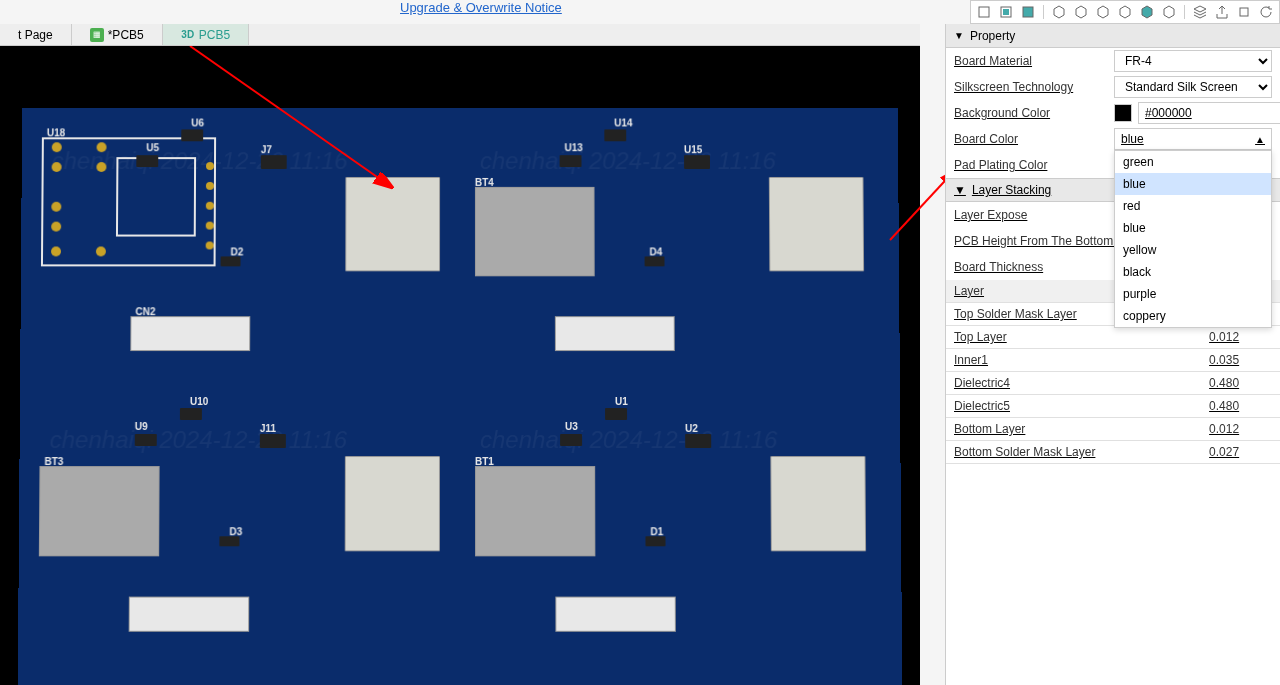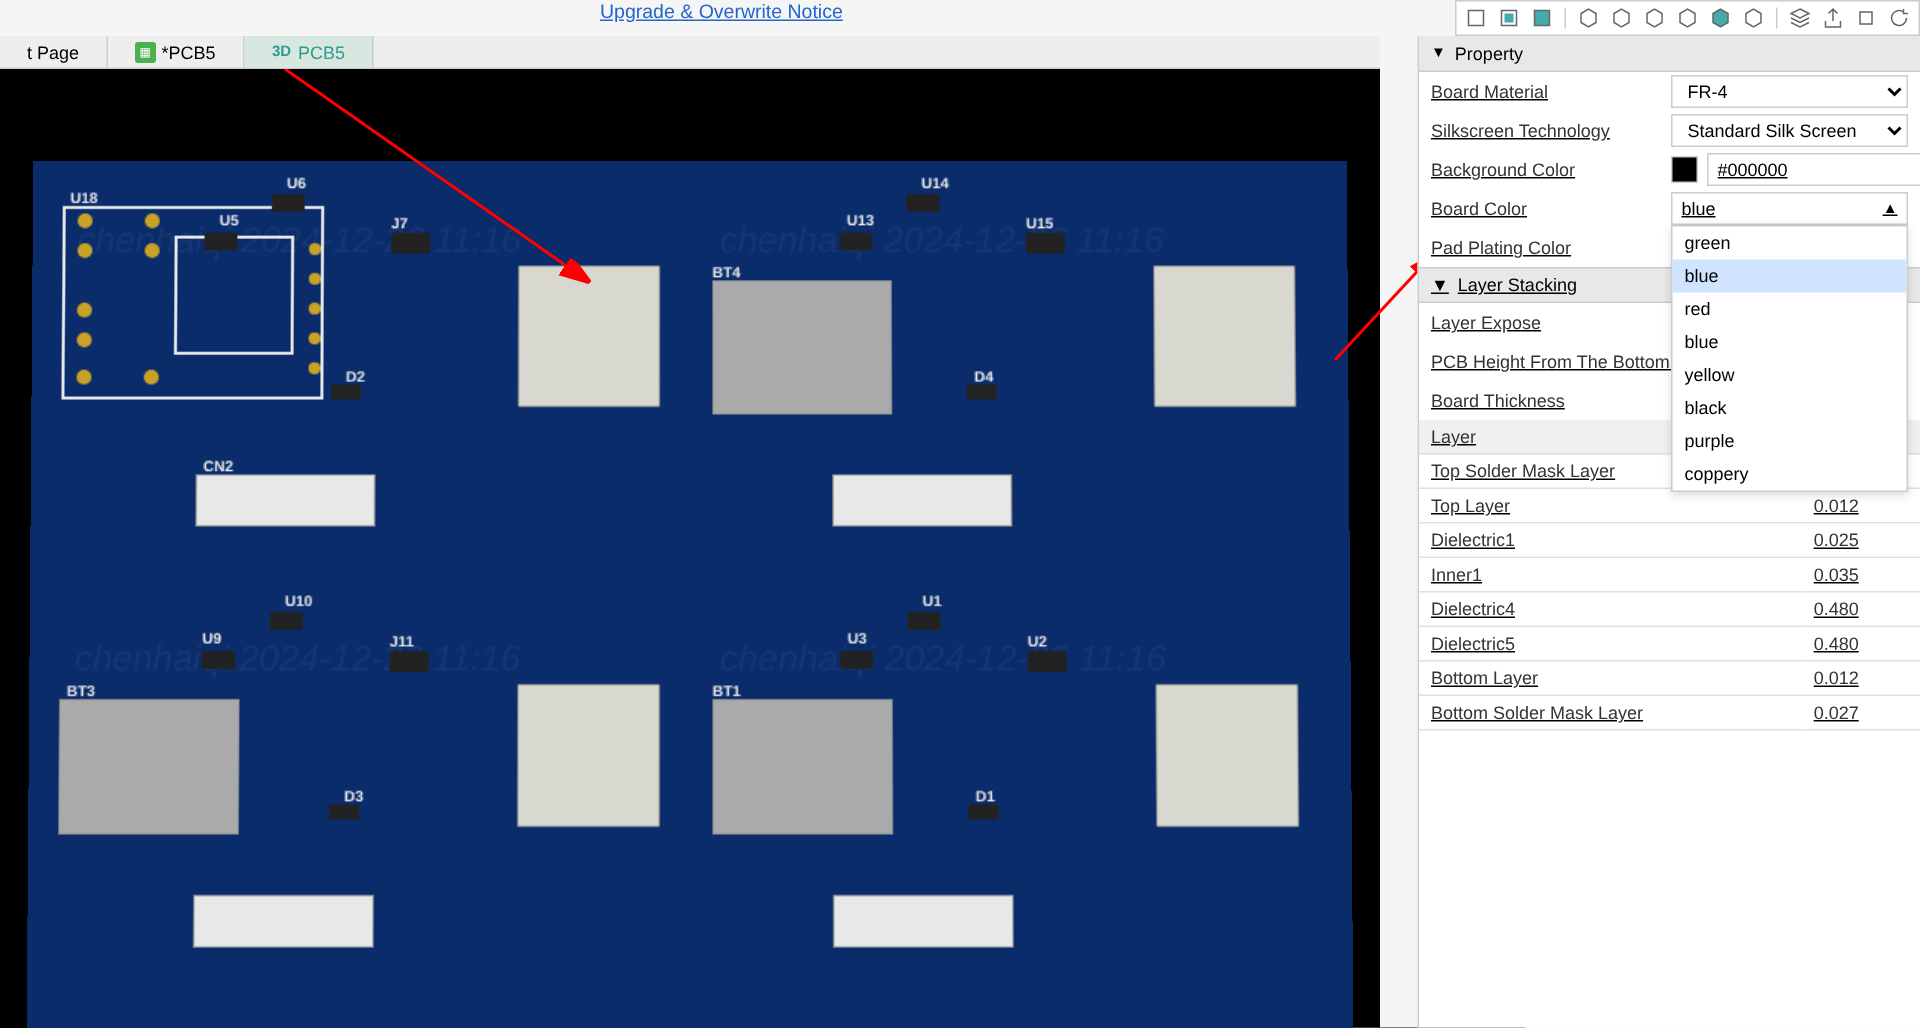--- a/index.html
+++ b/index.html
@@ -333,24 +333,20 @@
       <tbody id="layer-tbody">
           <tr>
             <td>Top Solder Mask Layer</td>
             <td>0.027</td>
           </tr>
           <tr>
             <td>Top Layer</td>
             <td>0.012</td>
           </tr>
           <tr>
-            <td>Dielectric1</td>
-            <td>0.025</td>
-          </tr>
-          <tr>
             <td>Inner1</td>
             <td>0.035</td>
           </tr>
           <tr>
             <td>Dielectric4</td>
             <td>0.480</td>
           </tr>
           <tr>
             <td>Dielectric5</td>
             <td>0.480</td>

